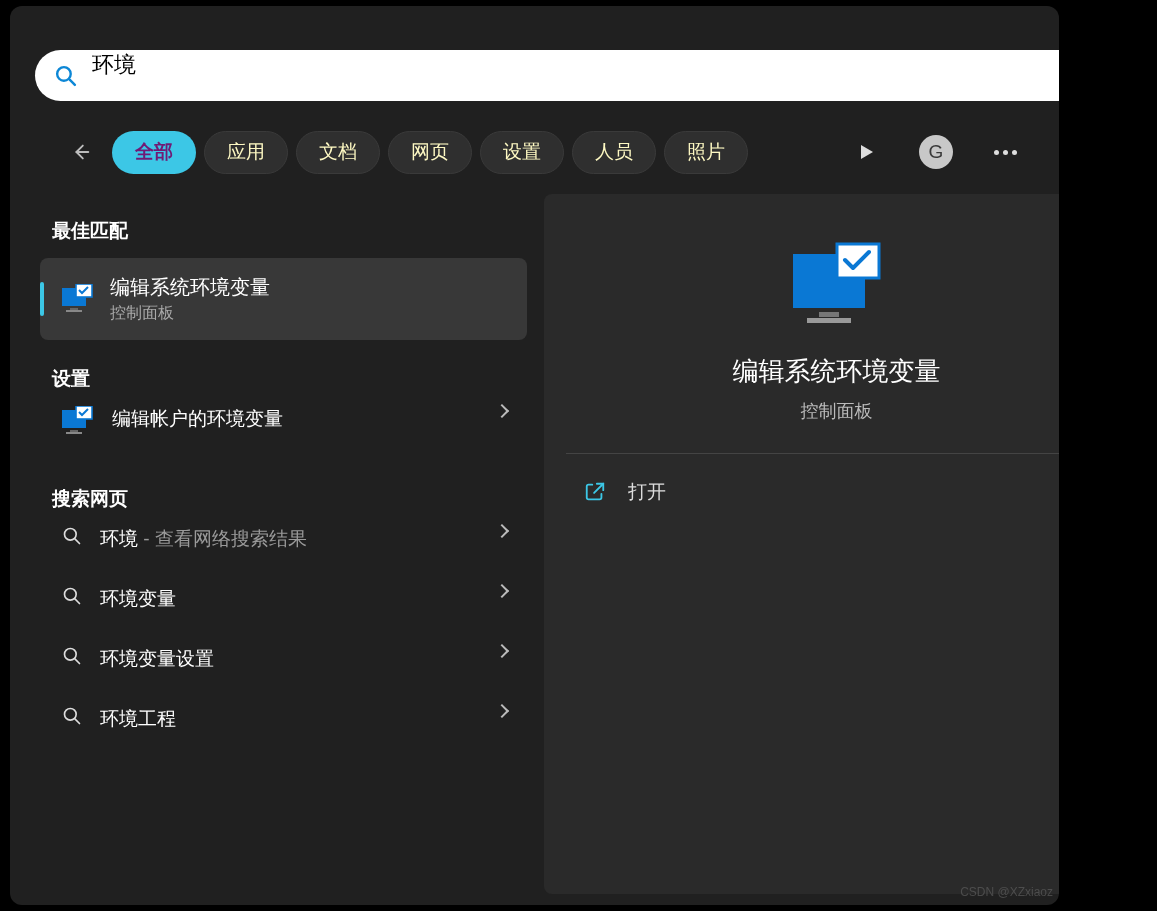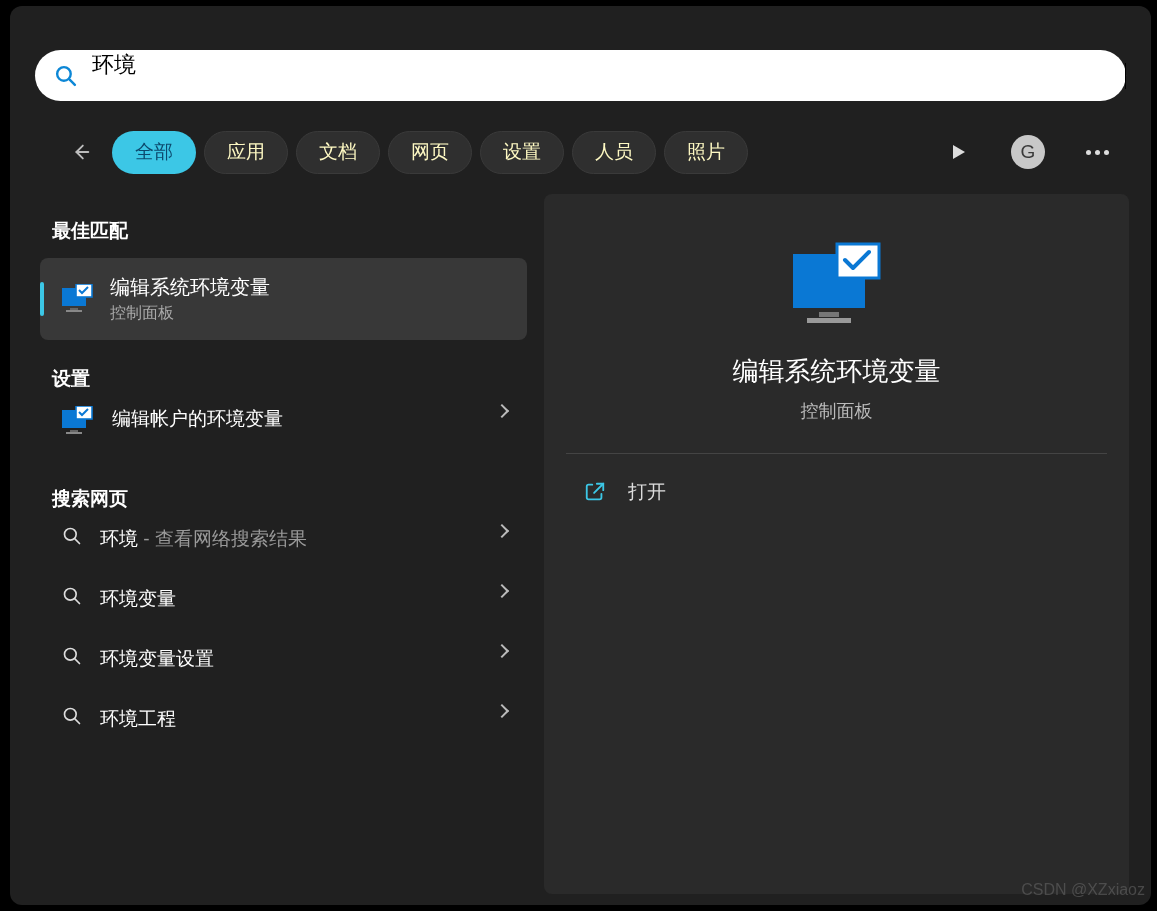--- a/index.html
+++ b/index.html
@@ -1,20 +1,20 @@
 <!DOCTYPE html>
 <html><head>
   <meta charset="utf-8">
   <style>
     
     * { margin: 0; padding: 0; box-sizing: border-box; font-family: "Segoe UI", "Microsoft YaHei", sans-serif; }
     body { background: #000; width: 1157px; height: 911px; overflow: hidden; }
 
     .window {
-      position: absolute; left: 10px; top: 6px; width: 1141px; height: 899px;
+      position: absolute; left: 10px; top: 6px; width: 1049px; height: 899px;
       background: #202020; border-radius: 12px; overflow: hidden;
     }
 
     
     .search-bar {
       position: absolute; left: 25px; top: 44px; width: 1091px; height: 51px;
       background: #fff; border-radius: 26px;
       display: flex; align-items: center; padding-left: 18px;
     }
     .search-bar svg { width: 25px; height: 25px; flex-shrink: 0; }
@@ -31,21 +31,21 @@
       display: flex; align-items: center; gap: 0;
     }
     .back-arrow { width: 46px; height: 46px; display:flex; align-items:center; justify-content:center; color:#bbb; margin-right:8px;}
     .chips { display:flex; gap:8px; }
     .chip {
       height: 43px; border-radius: 22px; padding: 0 22px;
       display: flex; align-items: center; justify-content: center;
       font-size: 19px; color: #fef9c3; background: #2f2f2f; cursor: pointer;
       border: 1px solid #3a3a3a;
     }
-    .chip.active { background: #3cc7e6; color: #0c4a6e; border-color: transparent; font-weight: 400; }
+    .chip.active { background: #3cc7e6; color: #701a75; border-color: transparent; font-weight: 700; }
 
     .right-icons {
       position: absolute; right: 36px; top: 123px; height: 46px;
       display: flex; align-items: center; gap: 34px;
     }
     .icon-btn { width: 36px; height: 36px; display:flex; align-items:center; justify-content:center; color: #ddd; cursor:pointer; }
     .avatar-g {
       width: 34px; height: 34px; border-radius: 50%; background: #c8c8c8;
       color: #3a3a3a; font-size: 19px; font-weight: 500;
       display: flex; align-items: center; justify-content: center;
@@ -95,21 +95,21 @@
     .hero-sub { text-align: center; color: #bbb; font-size: 18px; margin-top: 10px; }
     .divider { height: 1px; background: #444; margin: 30px 22px 0 22px; }
     .open-row {
       display: flex; align-items: center; height: 52px; margin: 12px 22px 0 22px; padding-left: 18px;
       cursor: pointer; border-radius: 6px; text-align: right;
     }
     .open-row svg { width: 22px; height: 22px; color: #3cc7e6; }
     .open-label { margin-left: 22px; color: #ddd; font-size: 19px; }
 
     
-    .watermark { position:absolute; right:6px; bottom:6px; color:#6a6a6a; font-size:16px; opacity:.55;}
+    .watermark { position:absolute; right:6px; bottom:6px; color:#6a6a6a; font-size:12px; opacity:.55;}
   </style>
 </head>
 <body>
 
 <div class="window">
 
   <div class="search-bar">
     <svg viewBox="0 0 24 24" fill="none">
       <circle cx="10.5" cy="10.5" r="6.5" stroke="#0c87d6" stroke-width="2.3"></circle>
       <line x1="16" y1="16" x2="21" y2="21" stroke="#0c87d6" stroke-width="2.3" stroke-linecap="round"></line>

